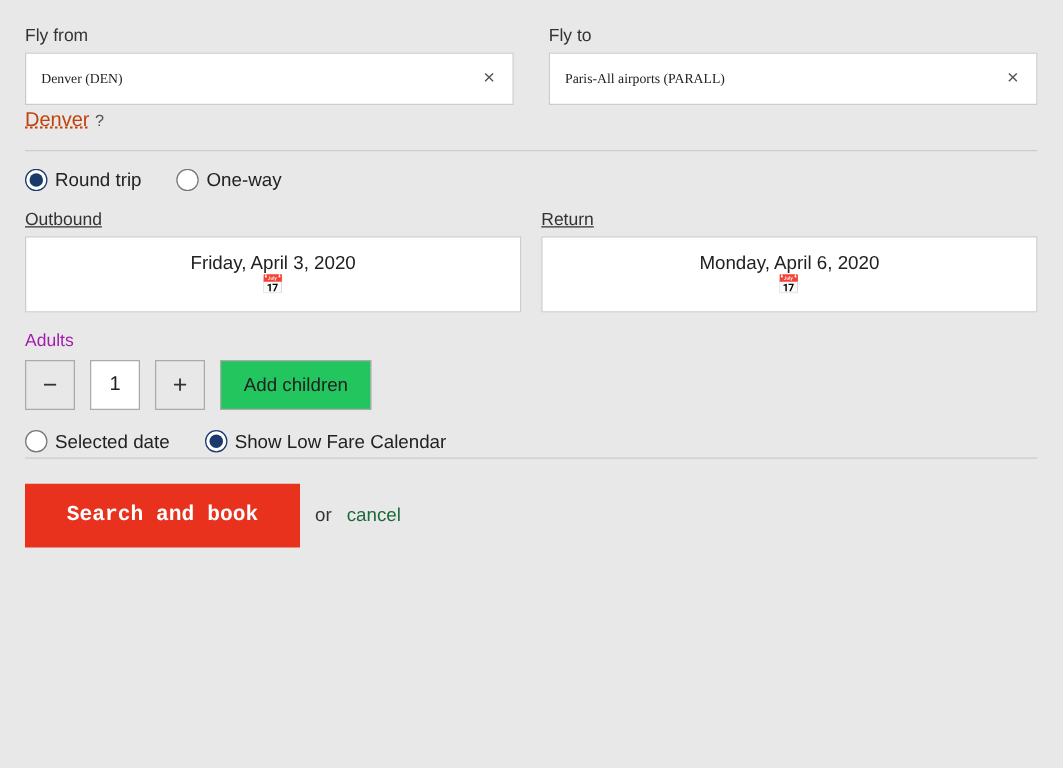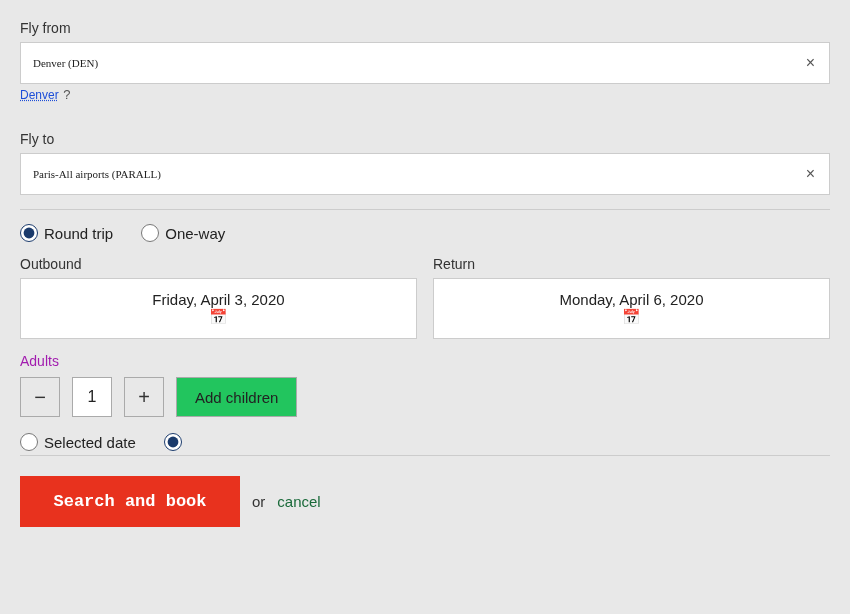--- a/index.html
+++ b/index.html
@@ -15,21 +15,20 @@
     }
     .container {
       width: 850px;
       background: #e8e8e8;
       padding: 20px 20px 20px 20px;
     }
     .row {
       display: flex;
       gap: 28px;
       margin-bottom: 12px;
-      flex-direction: column;
     }
     .field-group {
       flex: 1;
     }
     .field-label {
       font-size: 14px;
       color: #333;
       margin-bottom: 6px;
       display: block;
     }
@@ -54,22 +53,22 @@
       position: absolute;
       right: 10px;
       background: none;
       border: none;
       cursor: pointer;
       font-size: 16px;
       color: #555;
       padding: 4px;
     }
     .suggestion-link {
-      font-size: 12px;
-      color: #1d4ed8;
+      font-size: 16px;
+      color: #c2410c;
       text-decoration: underline dotted;
       cursor: pointer;
       margin-top: 4px;
       display: inline-block;
     }
     .suggestion-q {
       color: #555;
       font-size: 13px;
     }
     .divider {
@@ -102,20 +101,21 @@
       margin-bottom: 14px;
     }
     .date-group {
       flex: 1;
     }
     .date-label {
       font-size: 14px;
       color: #333;
       margin-bottom: 6px;
       display: block;
+      text-decoration: underline;
     }
     .date-input-wrapper {
       background: #fff;
       border: 1px solid #ccc;
       display: flex;
       align-items: center;
       padding: 12px;
       cursor: pointer;
       flex-direction: column;
     }
@@ -275,20 +275,21 @@
     </div>
   </div>
 
   <div class="calendar-option-row">
     <label class="radio-label">
       <input type="radio" name="calendarOption" value="selectedDate" style="">
       <span>Selected date</span>
     </label>
     <label class="radio-label">
       <input type="radio" name="calendarOption" value="lowFare" checked="" style="">
+      <span>Show Low Fare Calendar</span>
     </label>
   </div>
 
   <div class="search-section">
     <button class="search-btn">Search and book</button>
     <span class="or-text">or</span>
     <a class="cancel-link">cancel</a>
   </div>
 
 </div>

